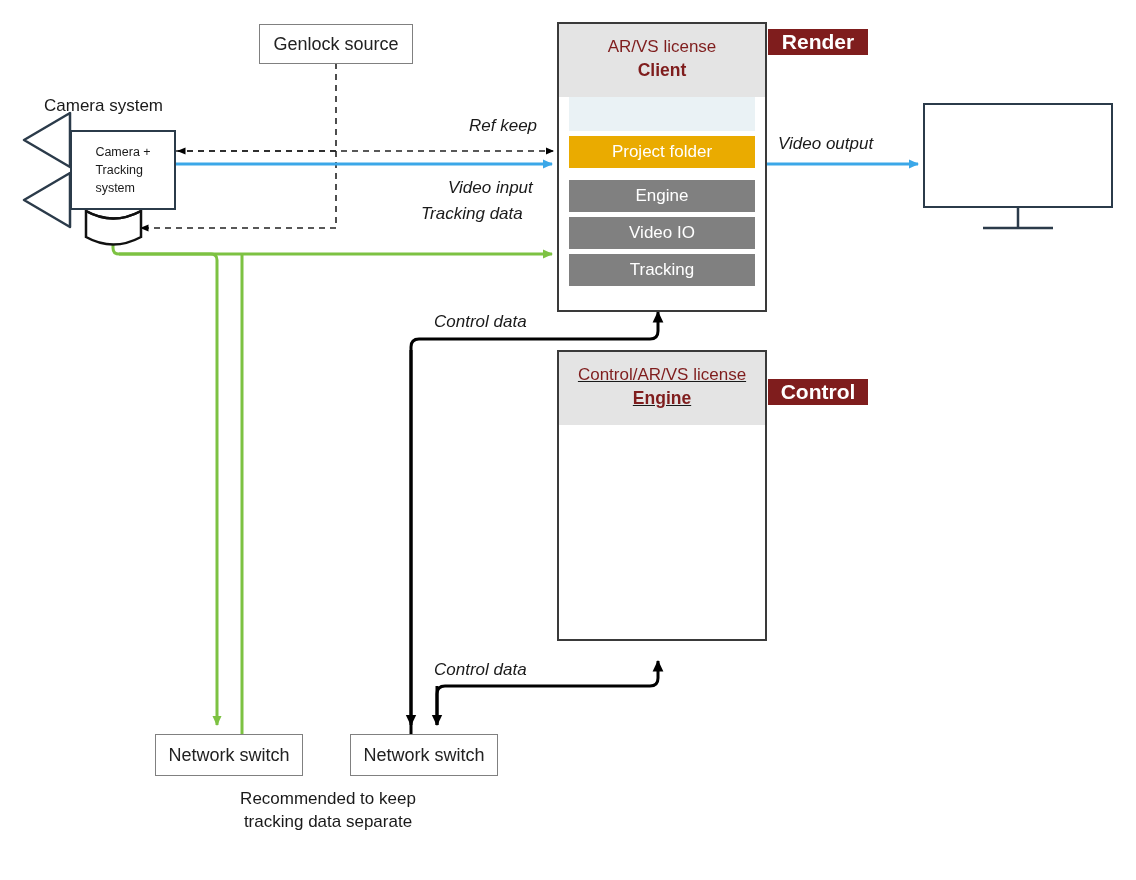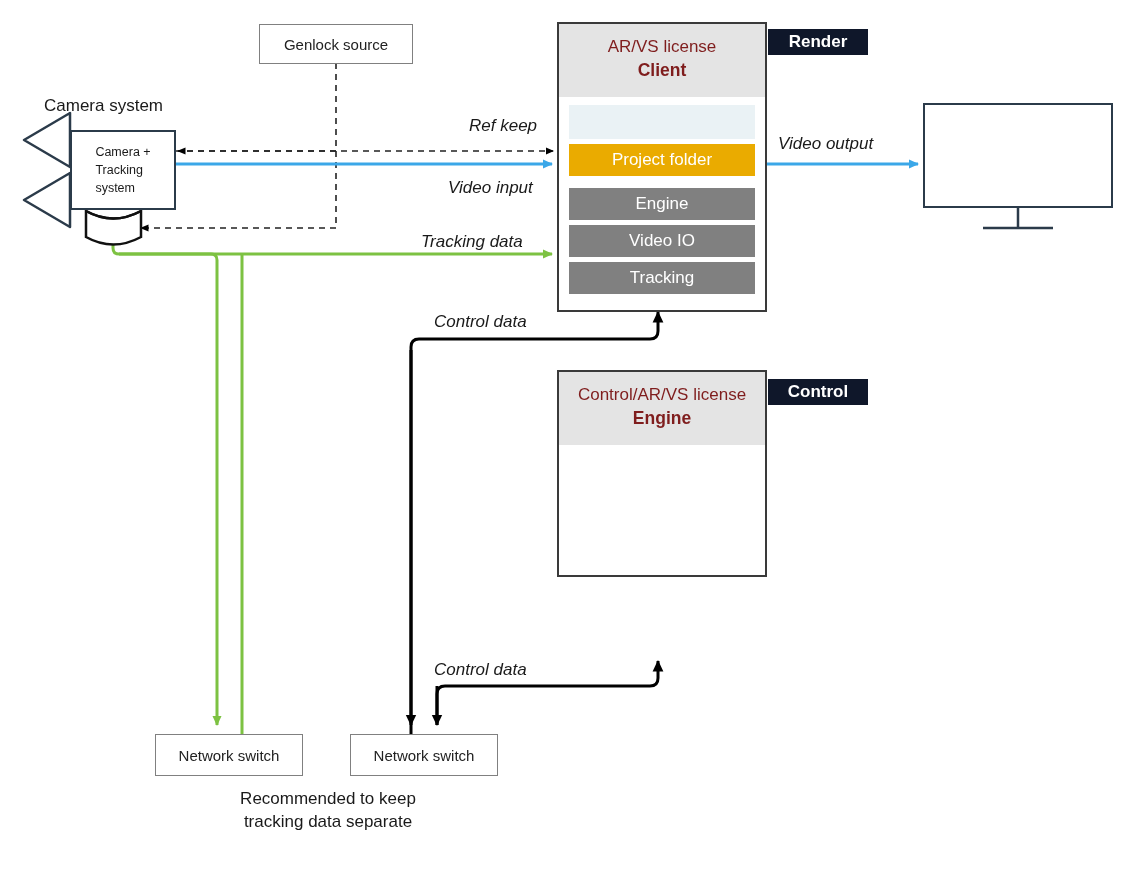--- a/index.html
+++ b/index.html
@@ -29,21 +29,21 @@
     position: absolute;
     box-sizing: border-box;
   }
   
   .plainbox {
     border: 1px solid #808080;
     background: #ffffff;
     display: flex;
     align-items: center;
     justify-content: center;
-    font-size: 15px;
+    font-size: 18px;
     color: #222;
     text-align: center;
   }
   
   .card {
     border: 2px solid #3a3a3a;
     background: #ffffff;
     box-sizing: border-box;
   }
   .card-head {
@@ -53,21 +53,21 @@
     font-size: 17px;
     color: #7f1d1d;
     line-height: 1.35;
   }
   .card-head .role {
     font-weight: bold;
     font-size: 17.5px;
     display: block;
   }
   .card-body {
-    padding: 8px 10px 8px 10px;
+    padding: 0 10px 8px 10px;
   }
   .slot {
     height: 32px;
     margin-bottom: 5px;
     display: flex;
     align-items: center;
     justify-content: center;
     font-size: 17px;
     color: #ffffff;
     box-sizing: border-box;
@@ -75,23 +75,23 @@
   .slot.gap { margin-bottom: 12px; }
   .slot.last { margin-bottom: 0; }
   .slot.empty-blue { background: #eaf2f5; height: 34px; }
   .slot.project   { background: #eaab00; }
   .slot.grey      { background: #808080; }
   .slot.showfile  { background: #3f9fa3; }
   .slot.project-dim { background: #fdf3e2; color: #e9e4da; }
   .slot.grey-dim  { background: #f0f0f0; color: #e0e0e0; }
   
   .badge {
-    background: #0f172a;
+    background: #7f1d1d;
     color: #ffffff;
-    font-size: 17px;
+    font-size: 21px;
     font-weight: bold;
     display: flex;
     align-items: center;
     justify-content: center;
     box-sizing: border-box;
   }
   
   .txt {
     position: absolute;
     font-size: 17px;
@@ -205,40 +205,40 @@
     <div class="card-body">
       <div class="slot empty-blue"></div>
       <div class="slot project gap">Project folder</div>
       <div class="slot grey">Engine</div>
       <div class="slot grey">Video IO</div>
       <div class="slot grey last">Tracking</div>
     </div>
   </div>
   <div class="node badge" style="left:768px; top:29px; width:100px; height:26px;">Render</div>
 
-  <div class="node card" style="left:557px; top:370px; width:210px; height:207px;">
+  <div class="node card" style="left:557px; top:350px; width:210px; height:291px;text-decoration:underline;">
     <div class="card-head">
       <span>Control/AR/VS license</span>
       <span class="role">Engine</span>
     </div>
   </div>
   <div class="node badge" style="left:768px; top:379px; width:100px; height:26px;">Control</div>
 
   <div class="monitor-screen" style="left:923px; top:103px; width:190px; height:105px;"></div>
 
   <div class="node plainbox" style="left:155px; top:734px; width:148px; height:42px;">
     <span>Network switch</span>
   </div>
   <div class="node plainbox" style="left:350px; top:734px; width:148px; height:42px;">
     <span>Network switch</span>
   </div>
 
   <div class="txt italic" style="left:469px; top:116px;">Ref keep</div>
   <div class="txt italic" style="left:448px; top:178px;">Video input</div>
-  <div class="txt italic" style="left:421px; top:232px;">Tracking data</div>
+  <div class="txt italic" style="left:421px; top:204px;">Tracking data</div>
   <div class="txt italic" style="left:778px; top:134px;">Video output</div>
   <div class="txt italic" style="left:434px; top:312px;">Control data</div>
   <div class="txt italic" style="left:434px; top:660px;">Control data</div>
 
   <div class="txt center" style="left:128px; top:788px; width:400px;">
     <div>Recommended to keep</div>
     <div>tracking data separate</div>
   </div>
 
 </div>

